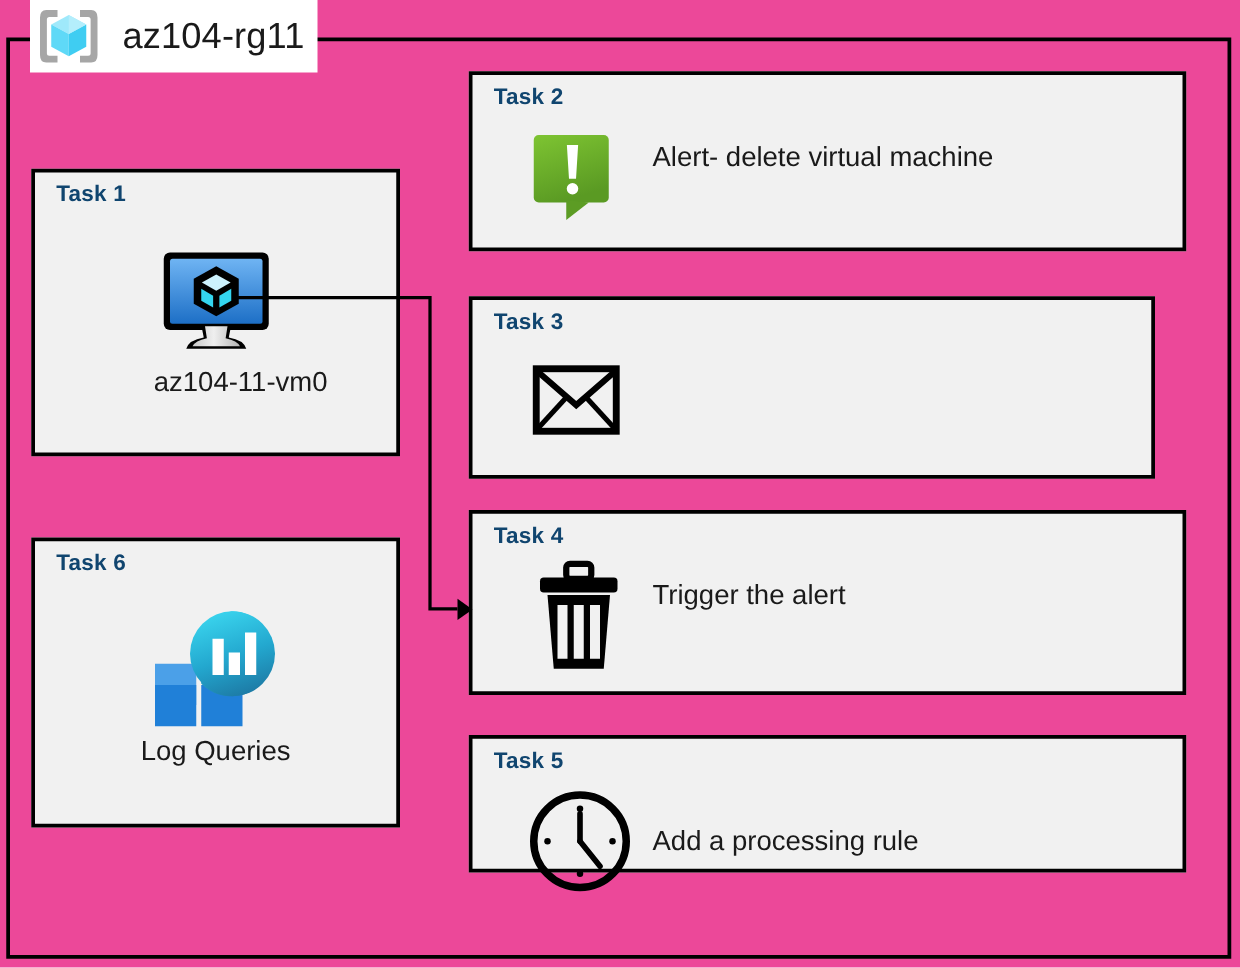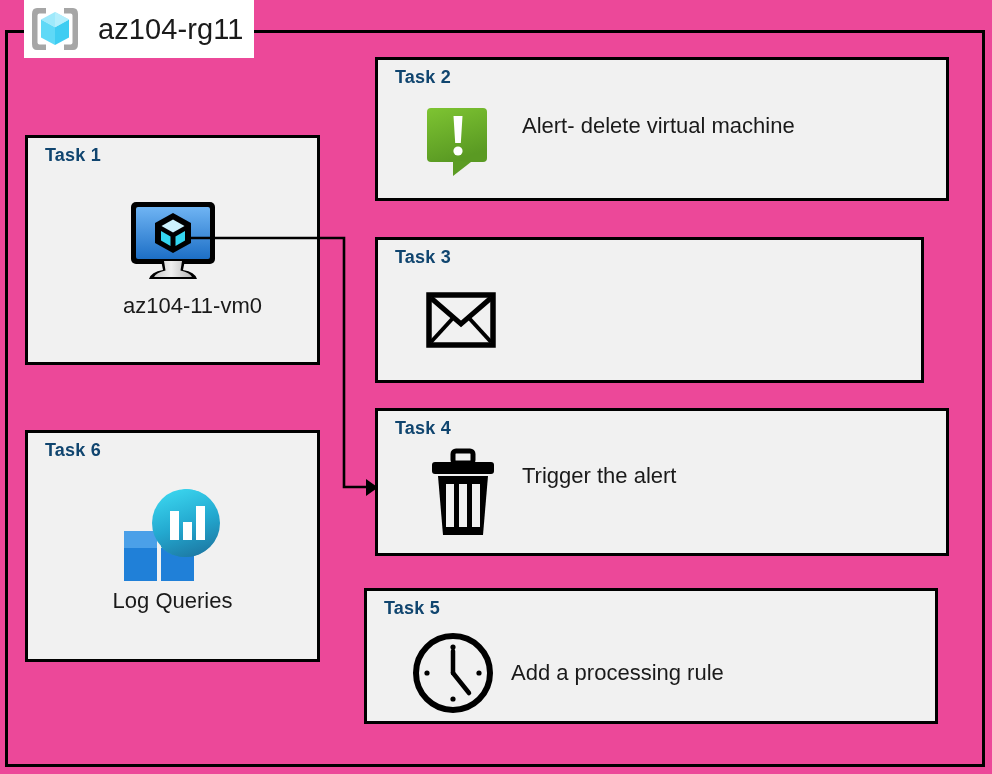--- a/index.html
+++ b/index.html
@@ -92,21 +92,21 @@
   .card-stack-caption {
     left: 0; right: 0;
     text-align: center;
     white-space: nowrap;
   }
 
   
   #card-task2 { left: 375px; top: 57px; width: 574px; height: 144px; }
   #card-task3 { left: 375px; top: 237px; width: 549px; height: 146px; }
   #card-task4 { left: 375px; top: 408px; width: 574px; height: 148px; padding-left: 26px; }
-  #card-task5 { left: 364px; top: 588px; width: 574px; height: 136px; }
+  #card-task5 { left: 375px; top: 588px; width: 574px; height: 110px; }
   .card-row-icon {
     position: absolute;
     display: flex;
     align-items: center;
     justify-content: center;
   }
 
   
   .connector {
     position: absolute;

